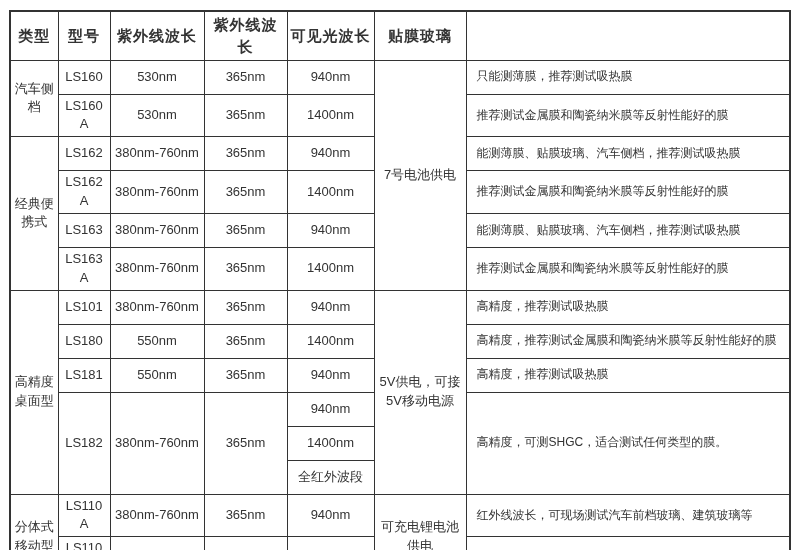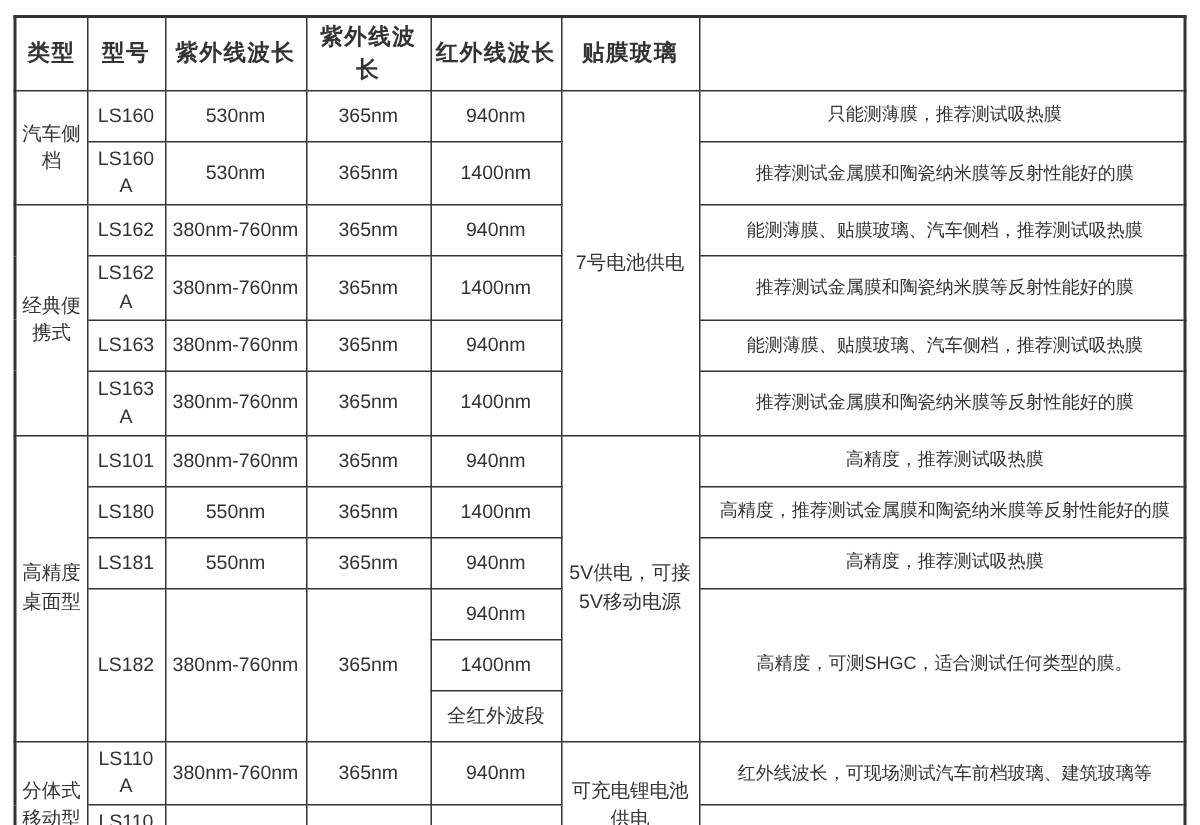--- a/index.html
+++ b/index.html
@@ -31,21 +31,21 @@
     word-break: break-all;
   }
   .spec-table thead tr { height: 46px; }
   .spec-table tbody tr { height: 34px; }
   .spec-table th {
     font-weight: bold;
     font-size: 15px;
     letter-spacing: 1px;
   }
   .spec-table td.desc {
-    text-align: center;
+    text-align: left;
     padding: 2px 6px 2px 10px;
     font-size: 12px;
   }
   col.c-type   { width: 48px; }
   col.c-model  { width: 52px; }
   col.c-vis    { width: 94px; }
   col.c-uv     { width: 83px; }
   col.c-ir     { width: 87px; }
   col.c-power  { width: 92px; }
   col.c-desc   { width: auto; }
@@ -62,21 +62,21 @@
     <col class="c-ir">
       <col class="c-power">
       <col class="c-desc">
   </colgroup>
   <thead>
     <tr>
       <th>类型</th>
       <th>型号</th>
       <th>紫外线波长</th>
       <th>紫外线波长</th>
-      <th>红外线波长</th>
+      <th>可见光波长</th>
       <th>贴膜玻璃</th>
       <th></th>
     </tr>
   </thead>
   <tbody>
     <tr>
       <td rowspan="2">汽车侧档</td>
       <td>LS160</td>
       <td>530nm</td>
       <td>365nm</td>

